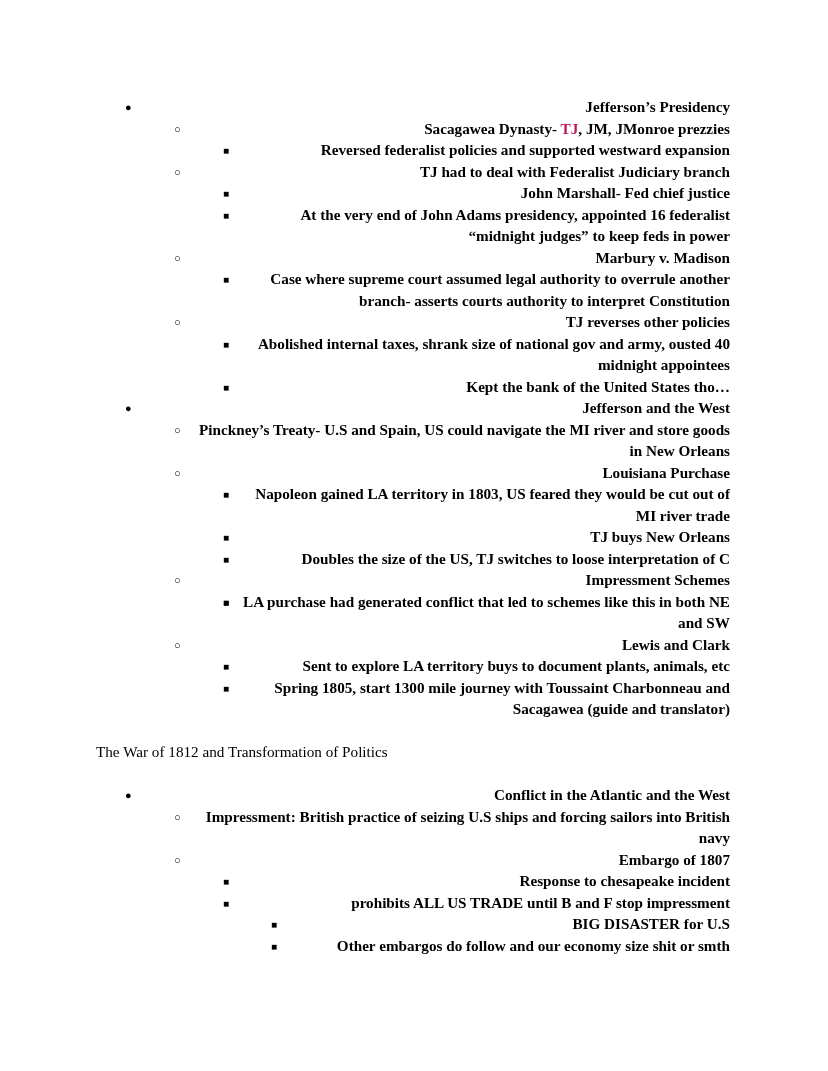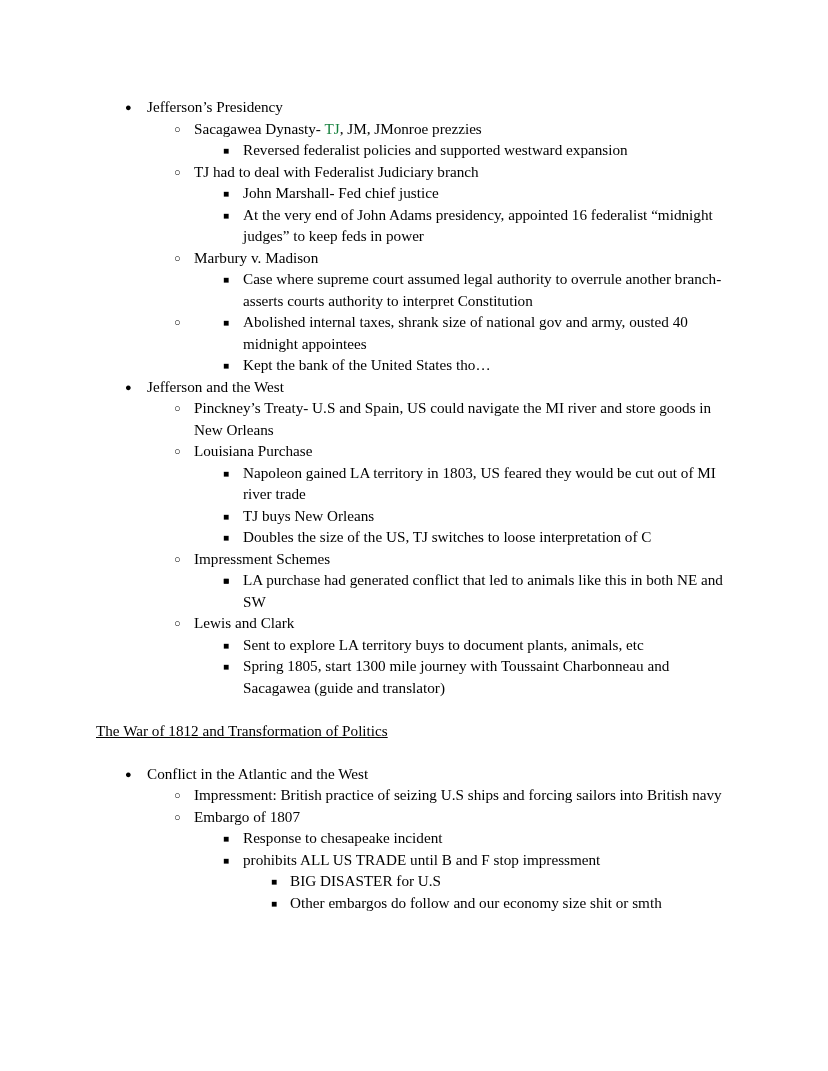--- a/index.html
+++ b/index.html
@@ -40,22 +40,23 @@
     top: 0;
     display: block;
     width: 18px;
     text-align: left;
     line-height: 21.5px;
     font-family: "Liberation Serif", "DejaVu Serif", serif;
   }
   .row > .txt {
     display: block;
     line-height: 21.5px;
-    text-align: left;
+    text-align: right;
     hyphens: none;
+    font-weight: bold;
   }
 
   
   .lvl1 { padding-left: 51px; }
   .lvl1 > .marker { left: 29px; font-size: 11px; top: 1px; }
 
   
   .lvl2 { padding-left: 98px; }
   .lvl2 > .marker { left: 78px; font-size: 11px; top: 1px; }
 
@@ -65,26 +66,25 @@
 
   
   .lvl4 { padding-left: 194px; }
   .lvl4 > .marker { left: 175px; font-size: 10px; top: 1px; }
 
   
   .heading {
     display: block;
     line-height: 21.5px;
     padding-left: 0;
-    text-decoration: underline;
   }
   .spacer-lg { height: 21.5px; }
   .spacer-sm { height: 21.5px; }
 
-  .hl-tj { color: #15803d; }
+  .hl-tj { color: #be185d; }
 </style>
 </head>
 <body>
 
 <div id="page">
   <div class="doc">
 
     <div class="row lvl1">
       <span class="marker">●</span>
       <span class="txt">Jefferson’s Presidency</span>
@@ -120,20 +120,21 @@
       <span class="txt">Marbury v. Madison</span>
     </div>
 
     <div class="row lvl3">
       <span class="marker">■</span>
       <span class="txt">Case where supreme court assumed legal authority to overrule another branch- asserts courts authority to interpret Constitution</span>
     </div>
 
     <div class="row lvl2">
       <span class="marker">○</span>
+      <span class="txt">TJ reverses other policies</span>
     </div>
 
     <div class="row lvl3">
       <span class="marker">■</span>
       <span class="txt">Abolished internal taxes, shrank size of national gov and army, ousted 40 midnight appointees</span>
     </div>
 
     <div class="row lvl3">
       <span class="marker">■</span>
       <span class="txt">Kept the bank of the United States tho…</span>
@@ -173,21 +174,21 @@
       <span class="marker">○</span>
       <span class="txt">Impressment Schemes</span>
     </div>
 
     <div class="row lvl3">
       <span class="marker">■</span>
     </div>
 
     <div class="row lvl3">
       <span class="marker">■</span>
-      <span class="txt">LA purchase had generated conflict that led to animals like this in both NE and SW</span>
+      <span class="txt">LA purchase had generated conflict that led to schemes like this in both NE and SW</span>
     </div>
 
     <div class="row lvl2">
       <span class="marker">○</span>
       <span class="txt">Lewis and Clark</span>
     </div>
 
     <div class="row lvl3">
       <span class="marker">■</span>
       <span class="txt">Sent to explore LA territory buys to document plants, animals, etc</span>

